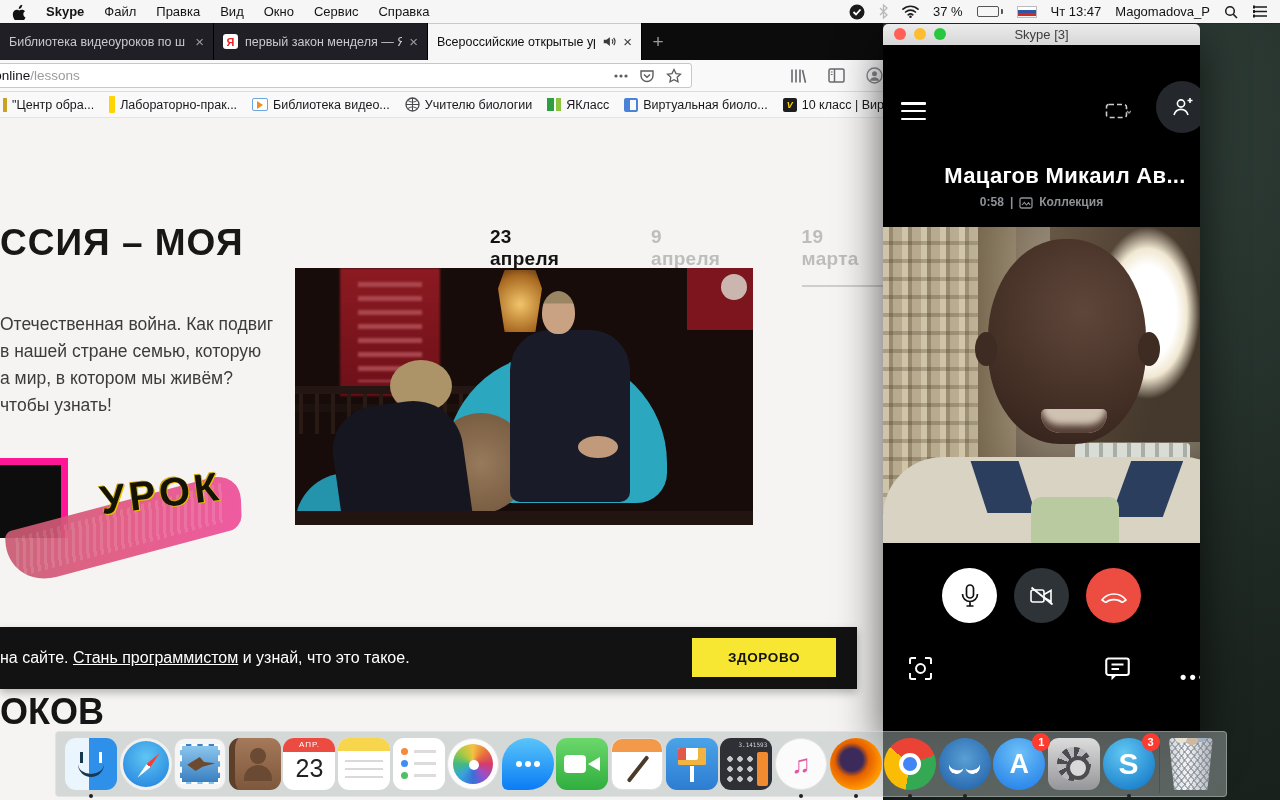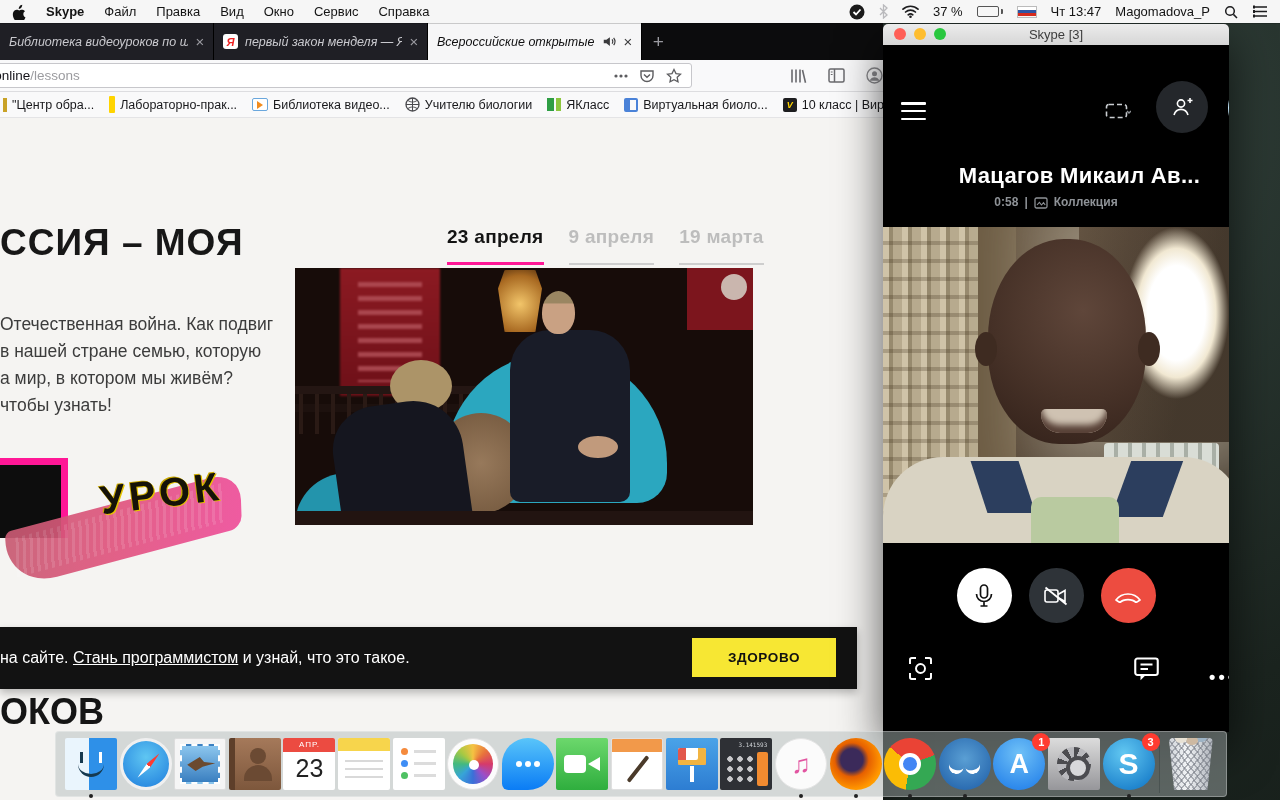--- a/index.html
+++ b/index.html
@@ -21,21 +21,21 @@
   .flag { width:20px; height:12px; display:flex; flex-direction:column; border:1px solid #bbb; }
   .flag i { flex:1; } .flag i:nth-child(1){background:#fff;} .flag i:nth-child(2){background:#2f55a4;} .flag i:nth-child(3){background:#d52b1e;}
   .battery { display:flex; align-items:center; gap:2px; }
   .battery .shell { width:22px; height:11px; border:1px solid #555; border-radius:2px; padding:1px; }
   .battery .fill { width:37%; height:100%; background:#333; }
   .battery .nub { width:2px; height:5px; background:#555; border-radius:0 1px 1px 0; }
 
   
   .ff { position:absolute; top:23px; left:0; width:883px; height:777px; background:#f5f4f2;
     box-shadow:0 12px 35px rgba(0,0,0,.55); z-index:10; }
-  .tabbar { height:37px; background:#0c0c0d; display:flex; align-items:stretch;font-style:italic; }
+  .tabbar { height:37px; background:#0c0c0d; display:flex; align-items:stretch; }
   .tab { width:214px; background:#1f1f25; color:#c9c9ce; font-size:12.5px; display:flex;
     align-items:center; gap:7px; padding:0 9px; border-right:1px solid #000; cursor:default; }
   .tab .t-title { flex:1; white-space:nowrap; overflow:hidden; }
   .tab .t-close { font-size:15px; color:#9a9aa0; }
   .tab.active { background:#f6f6f7; color:#0f0f10; }
   .tab.active .t-close { color:#3a3a3c; }
   .fav-ya { width:15px; height:15px; background:#fff; border-radius:3px; color:#e22; font-weight:bold;
     font-size:11px; display:flex; align-items:center; justify-content:center; flex:none; }
   .newtab { width:32px; display:flex; align-items:center; justify-content:center; color:#9a9aa0; font-size:19px; }
 
@@ -59,21 +59,21 @@
   .bm-ya2 { width:5px; height:13px; background:#8cc63e; }
   .bm-win { width:14px; height:14px; border:2px solid #4a82d8; border-radius:2px; position:relative; }
   .bm-win::before { content:""; position:absolute; left:0; top:0; width:4px; height:10px; background:#4a82d8; }
   .bm-v { width:14px; height:14px; background:#1d1d1f; color:#ffd400; font-weight:bold; font-size:9px;
     font-style:italic; display:flex; align-items:center; justify-content:center; border-radius:2px; }
 
   
   .content { position:absolute; top:96px; left:0; right:0; bottom:0; background:#f5f4f2; overflow:hidden; }
   .p-heading { position:absolute; left:0; top:103px; font-size:37px; font-weight:800; color:#171717; letter-spacing:1px; white-space:nowrap; }
   .dates { position:absolute; left:447px; top:107px; display:flex; gap:25px; font-size:19px; font-weight:bold; }
-  .date { color:#bdbdbd; padding-bottom:14px; border-bottom:2px solid #cecece; letter-spacing:.3px; }
+  .date { color:#bdbdbd; padding-bottom:14px; border-bottom:2px solid #cecece; letter-spacing:.3px;margin-left:43px; }
   .date.active { color:#131313; border-bottom:3px solid #ff1796; }
   .p-par { position:absolute; left:0; top:192px; font-size:17.5px; line-height:27px; color:#3c3c3c; white-space:nowrap; }
 
   
   .vt { position:absolute; left:295px; top:149px; width:458px; height:257px; background:#170c09; overflow:hidden; }
   .vt-red1 { position:absolute; left:45px; top:0; width:100px; height:128px;
     background:linear-gradient(#8c1a22, #6d1018); filter:blur(1px); }
   .vt-red1::after { content:""; position:absolute; inset:14px 18px; background:
     repeating-linear-gradient(#b4525a 0 5px, transparent 5px 14px); opacity:.8; }
   .vt-red2 { position:absolute; right:0; top:0; width:66px; height:62px; background:#7c151d; }
@@ -115,21 +115,21 @@
   .banner { position:absolute; left:0; top:508px; width:857px; height:62px; background:#121212;
     display:flex; align-items:center; color:#fff; font-size:16px; box-shadow:0 4px 8px rgba(0,0,0,.25); }
   .banner .txt { white-space:nowrap; }
   .banner a { color:#fff; text-decoration:underline; }
   .banner-btn { position:absolute; left:692px; top:11px; width:144px; height:39px; background:#f7e733;
     color:#111; font-weight:bold; font-size:13.5px; letter-spacing:.6px; border:none;
     display:flex; align-items:center; justify-content:center; }
   .p-bottom-heading { position:absolute; left:0; top:572px; font-size:36px; font-weight:800; color:#151515; }
 
   
-  .skype { position:absolute; left:883px; top:24px; width:346px; height:708px; background:#000;
+  .skype { position:absolute; left:883px; top:24px; width:317px; height:708px; background:#000;
     border-radius:5px 5px 0 0; box-shadow:0 18px 45px rgba(0,0,0,.65); z-index:20; overflow:hidden; }
   .sk-titlebar { position:relative; height:21px; background:linear-gradient(#ececec,#d6d6d6);
     display:flex; align-items:center; justify-content:center; font-size:13px; color:#3d3d3d; }
   .lights { position:absolute; left:11px; top:4px; display:flex; gap:8px; }
   .light { width:12px; height:12px; border-radius:50%; }
   .l-red{background:#ff5f57;} .l-yel{background:#febd2f;} .l-grn{background:#29c73f;}
   .sk-header { position:relative; height:182px; background:#000; }
   .hamburger { position:absolute; left:18px; top:57px; width:25px; height:18px; display:flex;
     flex-direction:column; justify-content:space-between; }
   .hamburger i { height:2.5px; background:#fff; border-radius:1px; }
@@ -181,21 +181,21 @@
 
   
   .dock { position:absolute; left:55px; bottom:3px; width:1172px; height:66px;
     background:rgba(172,182,182,.45); border:1px solid rgba(255,255,255,.3); border-radius:4px;
     display:flex; align-items:center; justify-content:space-between; padding:0 9px; z-index:40; }
   .d-item { position:relative; width:52px; height:52px; flex:none; }
   .d-dot { position:absolute; left:24px; bottom:-8px; width:4px; height:4px; border-radius:50%; background:#222; }
   .badge { position:absolute; top:-5px; right:-5px; min-width:18px; height:18px; border-radius:9px;
     background:#ff3b30; color:#fff; font-size:11px; font-weight:bold; display:flex; align-items:center;
     justify-content:center; padding:0 4px; z-index:2; }
-  .ic { position:absolute; inset:0; border-radius:2px; overflow:hidden; }
+  .ic { position:absolute; inset:0; border-radius:11px; overflow:hidden; }
 
   .i-finder { background:linear-gradient(90deg,#eaf5fd 0 24px,#2e90e8 24px); }
   .i-finder::before { content:""; position:absolute; left:15px; top:14px; width:3px; height:11px;
     background:#16394f; box-shadow:19px 0 0 #fff; }
   .i-finder::after { content:""; position:absolute; left:13px; top:22px; width:26px; height:14px;
     border-bottom:3px solid #16394f; border-radius:0 0 13px 13px; }
   .i-safari { border-radius:50%; background:radial-gradient(circle at 50% 35%, #5fc6f2, #1e7ddd);
     border:3px solid #f0f0f0; }
   .i-safari::before { content:""; position:absolute; left:23px; top:8px; width:5px; height:33px;
     background:linear-gradient(#ff3b30 0 50%, #fff 50%); transform:rotate(42deg);

